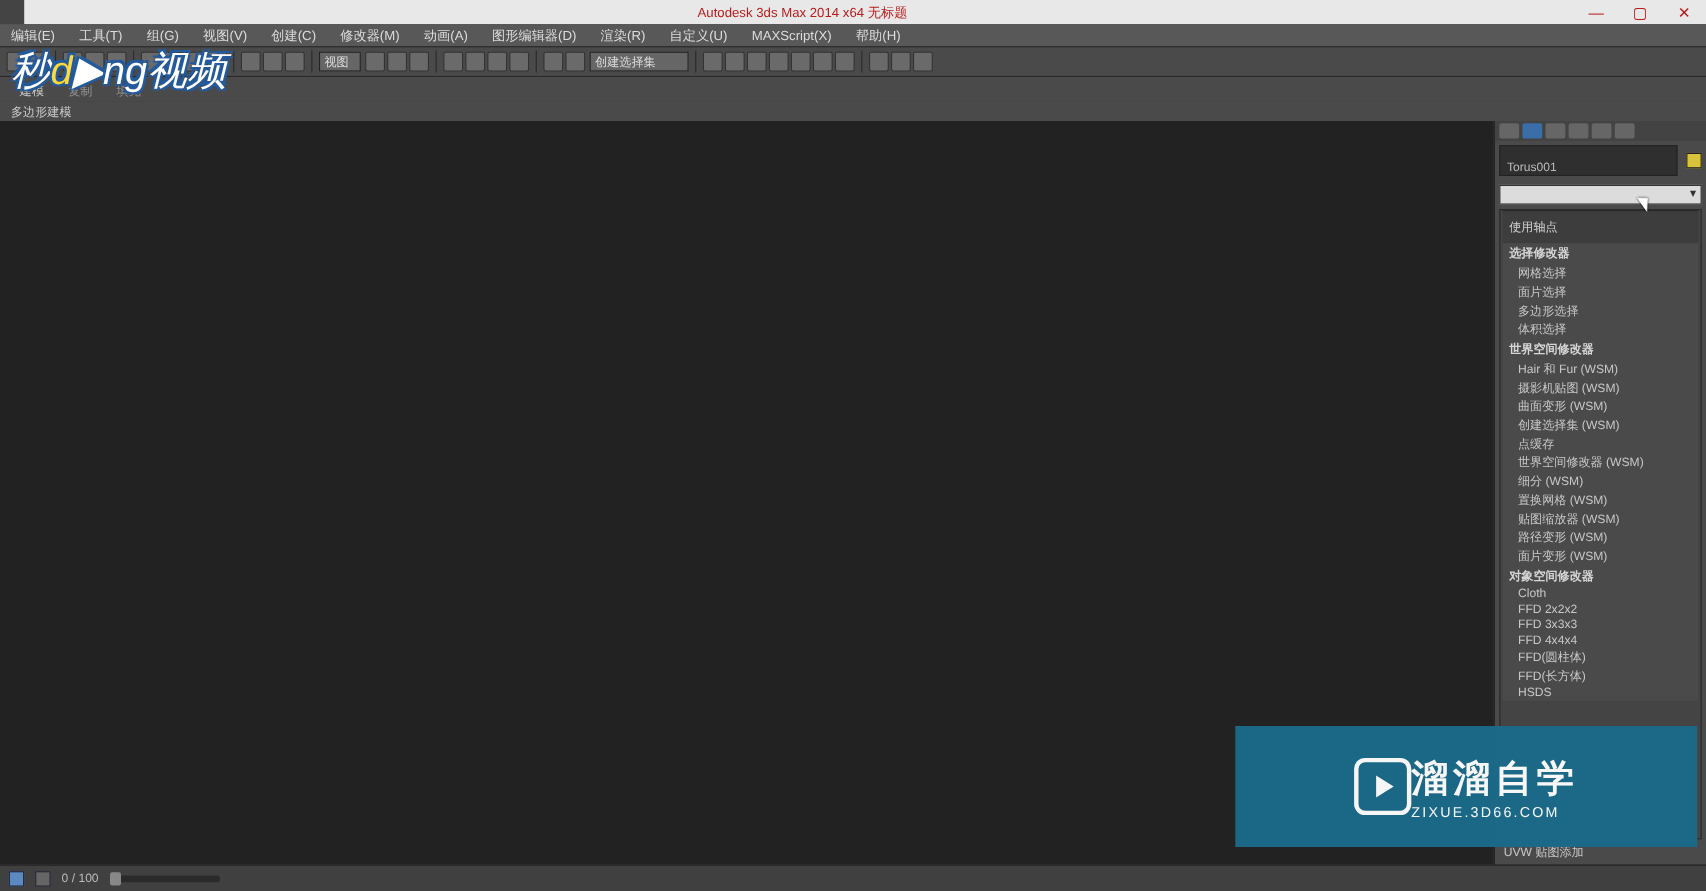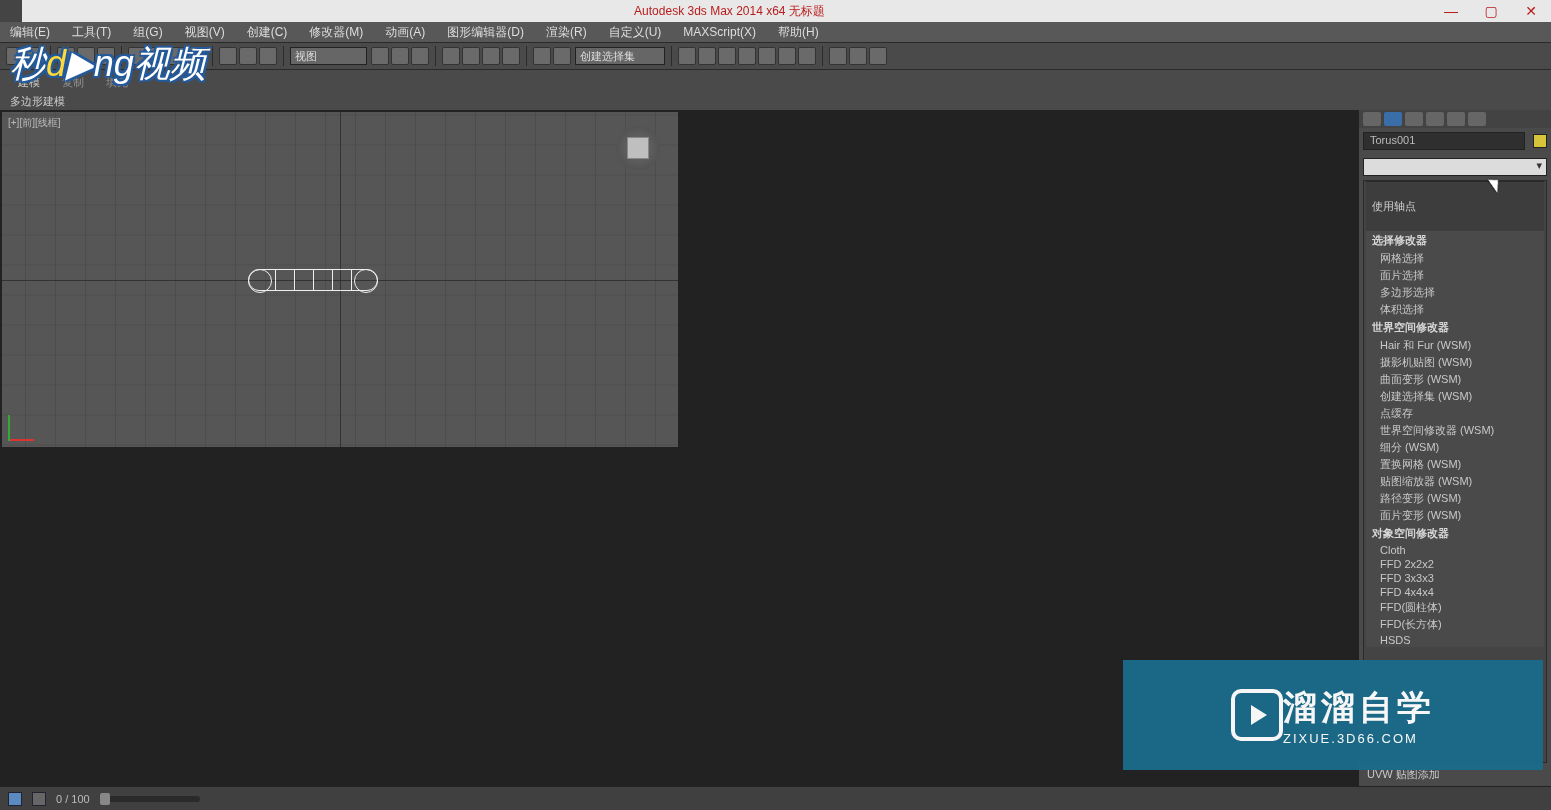--- a/index.html
+++ b/index.html
@@ -95,28 +95,28 @@
   background:
     radial-gradient(circle, transparent 0 33%, rgba(255,255,255,0.22) 33% 33.6%, transparent 34% 40%, rgba(255,255,255,0.22) 40% 40.6%, transparent 41% 47%, rgba(255,255,255,0.25) 47% 47.6%, transparent 48% 55%, rgba(255,255,255,0.22) 55% 55.6%, transparent 56% 62%, rgba(255,255,255,0.22) 62% 62.6%, transparent 63%);
   -webkit-mask: radial-gradient(circle, transparent 28%, black 29%, black 66%, transparent 67%);
   mask: radial-gradient(circle, transparent 28%, black 29%, black 66%, transparent 67%);
 }
 
 .right-panel { position: absolute; right: 0; top: 110px; bottom: 24px; width: 193px; background: #4a4a4a; border-left: 1px solid #222; display:flex; flex-direction:column; }
 .rp-tabs { height: 18px; display:flex; gap:3px; padding: 2px 4px; background:#434343; }
 .rp-tab { width: 18px; height: 14px; background:#666; border-radius:2px; }
 .rp-tab.active { background:#3a6ea8; }
-.rp-name { margin: 4px; height: 18px; background: #2f2f2f; border: 1px solid #222; padding: 1px 6px; font-size: 11px; color: #bbb; }
+.rp-name { margin: 4px; height: 18px; background: #2f2f2f; border: 1px solid #222; padding: 13px 6px; font-size: 11px; color: #bbb; }
 .rp-colorchip { width: 14px; height: 14px; background: #d8c43a; border:1px solid #222; margin: 4px; }
 .rp-name-row { display:flex; align-items:center; }
 .rp-name-row .rp-name { flex:1; }
 .rp-dropdown { margin: 4px; height: 18px; background: #dcdcdc; border: 1px solid #222; position:relative; }
 .rp-dropdown::after { content:"▾"; position:absolute; right:4px; top:0; color:#333; font-size:11px; }
 .rp-section { margin: 0 2px; background:#4a4a4a; }
-.rp-section .hdr { background:#3d3d3d; font-size:11px; padding:17px 6px; color:#d0d0d0; border-top:1px solid #2a2a2a; }
+.rp-section .hdr { background:#3d3d3d; font-size:11px; padding:7px 6px; color:#d0d0d0; border-top:1px solid #2a2a2a; }
 .rp-section .cat { font-size:11px; padding:2px 6px; color:#d6d6d6; font-weight:bold; }
 .rp-section .itm { font-size:11px; padding:1px 14px; color:#c8c8c8; cursor:default; }
 .rp-list { overflow-y:auto; flex:1; border:1px solid #2a2a2a; margin: 0 4px; background:#444; }
 
 .statusbar { position:absolute; bottom:0; left:0; right:0; height:24px; background:#404040; border-top:1px solid #222; display:flex; align-items:center; padding:0 8px; gap:10px; font-size:11px; color:#bbb; }
 .statusbar .slider { width:100px; height:6px; background:#2a2a2a; border-radius:3px; position:relative; }
 .statusbar .slider::after { content:""; position:absolute; left:0; top:-3px; width:10px; height:12px; background:#888; border-radius:2px; }
 
 .watermark { position:absolute; right:8px; bottom:40px; width:420px; height:110px; background:#1a6b8a; display:flex; align-items:center; justify-content:center; gap:0; z-index:50; opacity:0.96; }
 .watermark .play { width:52px; height:52px; border:4px solid #fff; border-radius:10px; display:flex; align-items:center; justify-content:center; }
@@ -183,21 +183,21 @@
     <div class="tb-icon"></div>
     <div class="tb-icon"></div>
   </div>
   <div class="tb-sep"></div>
   <div class="tb-group">
     <div class="tb-icon"></div>
     <div class="tb-icon"></div>
     <div class="tb-icon"></div>
   </div>
   <div class="tb-sep"></div>
-  <input class="tb-text" style="width: 77px;" value="视图">
+  <input class="tb-text" style="width: 38px;" value="视图">
   <div class="tb-group">
     <div class="tb-icon"></div>
     <div class="tb-icon"></div>
     <div class="tb-icon"></div>
   </div>
   <div class="tb-sep"></div>
   <div class="tb-group">
     <div class="tb-icon"></div>
     <div class="tb-icon"></div>
     <div class="tb-icon"></div>
@@ -236,40 +236,20 @@
   <span>多边形建模</span>
 </div>
 
 <div class="overlay-logo">
   <span>秒</span><span class="y">d</span>▶<span>ng</span><span>视频</span>
 </div>
 
 <div class="work-area">
 
 
-  <div class="viewport">
-    <div class="vp-grid"></div>
-    <div class="axis-x"></div>
-      <div class="axis-y"></div>
-    <div class="vp-label">[+][前][线框]</div>
-    <div class="viewcube">
-        <div class="cube"></div>
-      </div>
-    <div class="torus-side" style="left:246px; top:157px; width:130px;">
-      <div class="seg" style="left:20%"></div>
-        <div class="seg" style="left:35%"></div>
-        <div class="seg" style="left:50%"></div>
-        <div class="seg" style="left:65%"></div>
-        <div class="seg" style="left:80%"></div>
-    </div>
-    <div class="gizmo-corner">
-        <div class="gx"></div>
-        <div class="gy"></div>
-      </div>
-  </div>
 
 
 
 </div>
 
 <div class="right-panel">
   <div class="rp-tabs">
     <div class="rp-tab"></div>
     <div class="rp-tab active"></div>
     <div class="rp-tab"></div>

